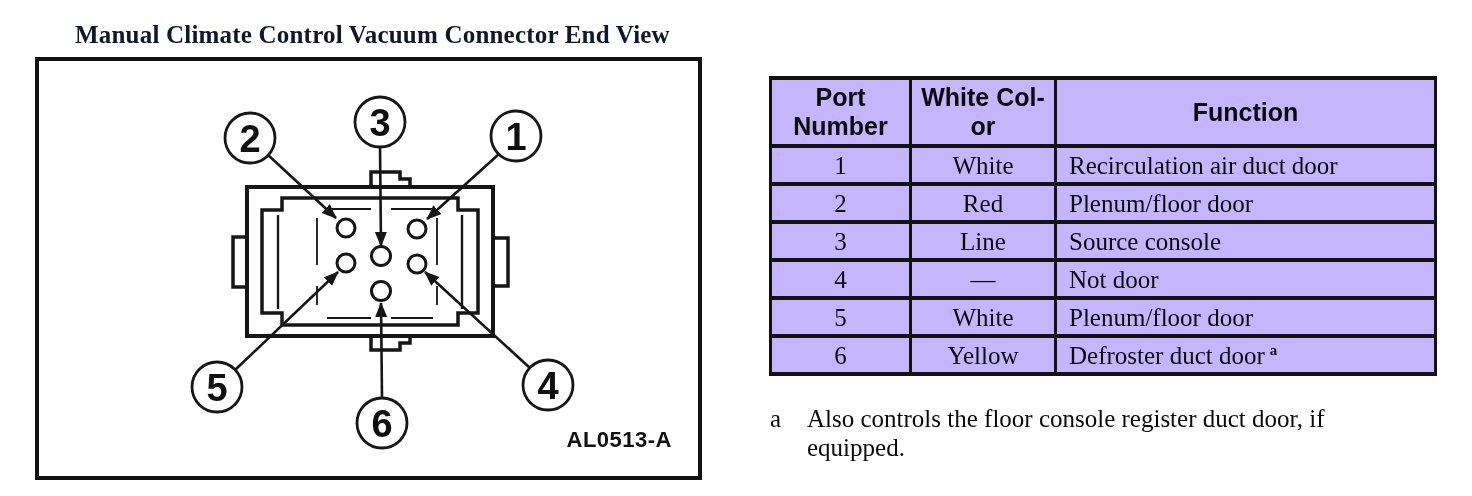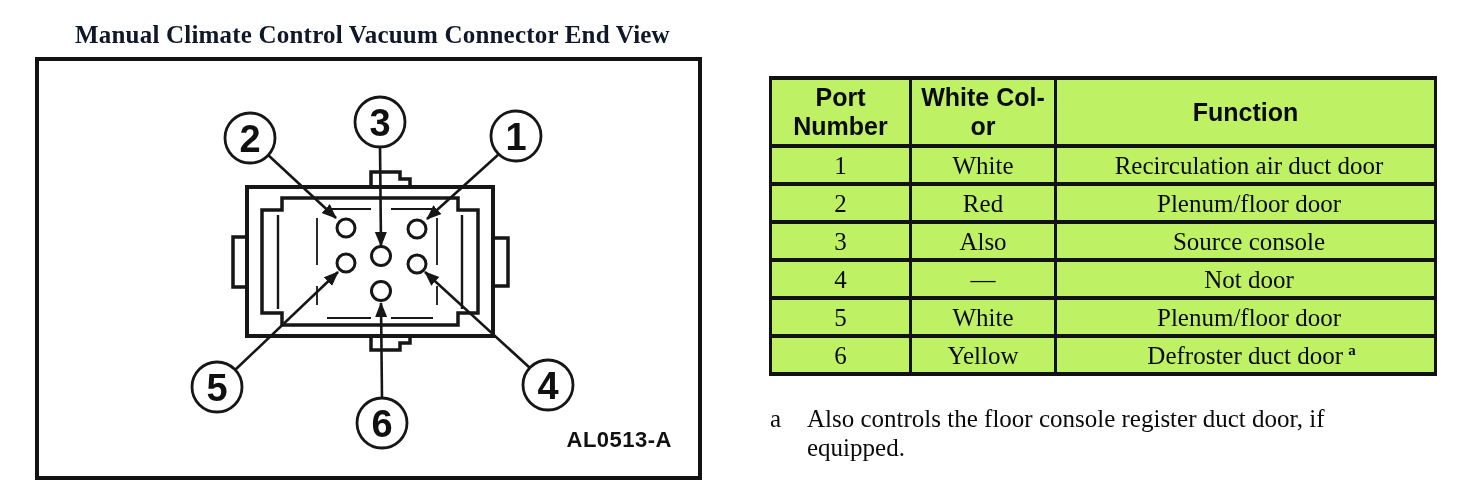--- a/index.html
+++ b/index.html
@@ -34,38 +34,38 @@
     fill:#101010; text-anchor:middle;
   }
   .figure-code {
     font:700 22px "Liberation Sans", "DejaVu Sans", sans-serif;
     fill:#101010; text-anchor:end; letter-spacing:0.5px;
   }
 
   
   .port-table {
     position:absolute; left:769px; top:76px; width:665px;
-    border-collapse:collapse; table-layout:fixed; background:#bef264;
+    border-collapse:collapse; table-layout:fixed; background:#c4b5fd;
   }
   .port-table th, .port-table td {
     border-left:3px solid #121212; border-right:3px solid #121212;
     border-top:4px solid #121212; border-bottom:4px solid #121212;
     padding:0; vertical-align:middle; overflow:hidden;
   }
   .port-table th {
     height:64px;
     font:700 25px/1.15 "Liberation Sans", "DejaVu Sans", sans-serif;
     text-align:center; white-space:pre-line; color:#0a0a0a;
   }
   .port-table td {
     height:34px;
     font:400 25px/1.0 "Liberation Serif", "DejaVu Serif", serif;
     text-align:center; color:#0a0a0a;
   }
-  .port-table td.c-func { text-align:center; padding-left:12px; }
+  .port-table td.c-func { text-align:left; padding-left:12px; }
   .fn-sup {
     font:700 15px "Liberation Serif", "DejaVu Serif", serif;
     vertical-align:super; margin-left:5px;
   }
 
   .footnote {
     position:absolute; left:770px; top:404px; display:flex;
     font:400 25px/29px "Liberation Serif", "DejaVu Serif", serif; color:#0a0a0a;
   }
   .footnote-marker { width:37px; flex:0 0 37px; }
@@ -167,21 +167,21 @@
         <td class="c-color">White</td>
         <td class="c-func"><span>Recirculation air duct door</span><sup class="fn-sup"></sup></td>
       </tr>
       <tr>
         <td class="c-port">2</td>
         <td class="c-color">Red</td>
         <td class="c-func"><span>Plenum/floor door</span><sup class="fn-sup"></sup></td>
       </tr>
       <tr>
         <td class="c-port">3</td>
-        <td class="c-color">Also</td>
+        <td class="c-color">Line</td>
         <td class="c-func"><span>Source console</span><sup class="fn-sup"></sup></td>
       </tr>
       <tr>
         <td class="c-port">4</td>
         <td class="c-color">—</td>
         <td class="c-func"><span>Not door</span><sup class="fn-sup"></sup></td>
       </tr>
       <tr>
         <td class="c-port">5</td>
         <td class="c-color">White</td>

